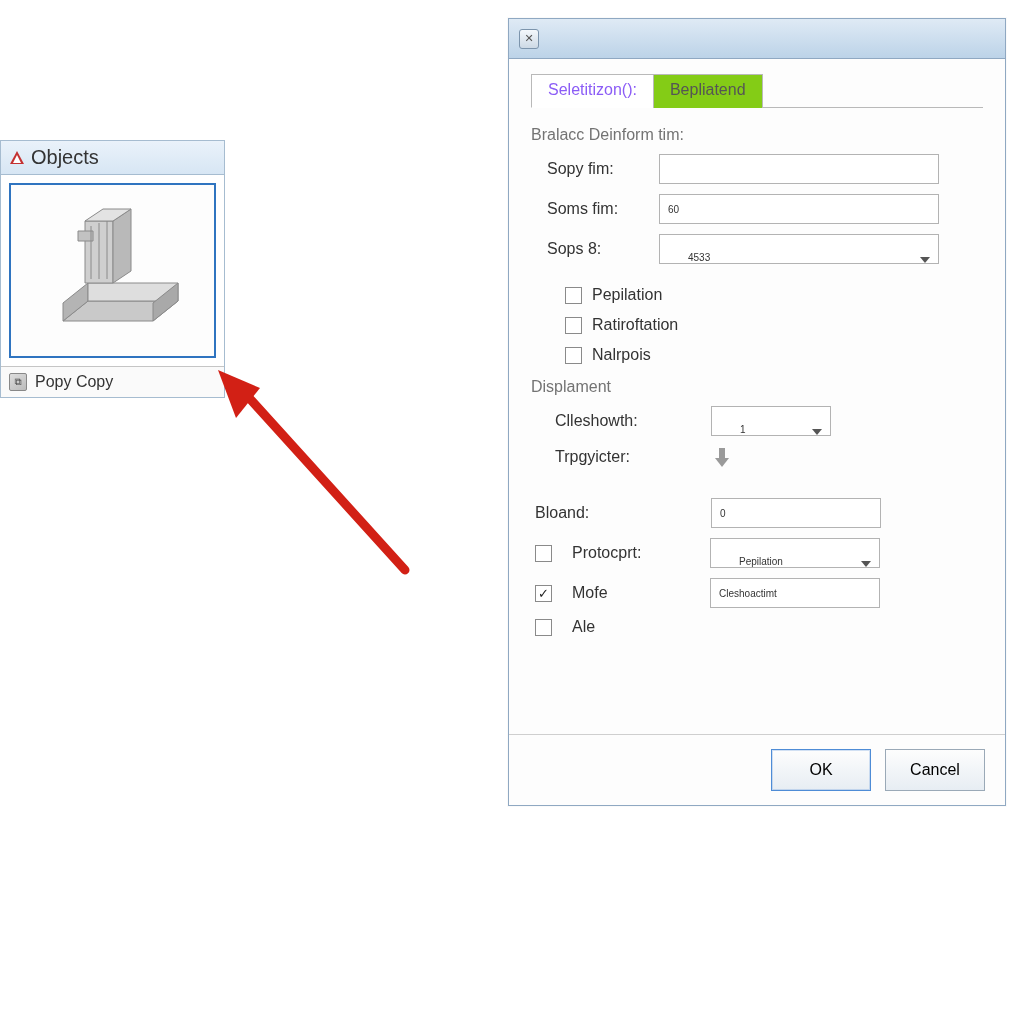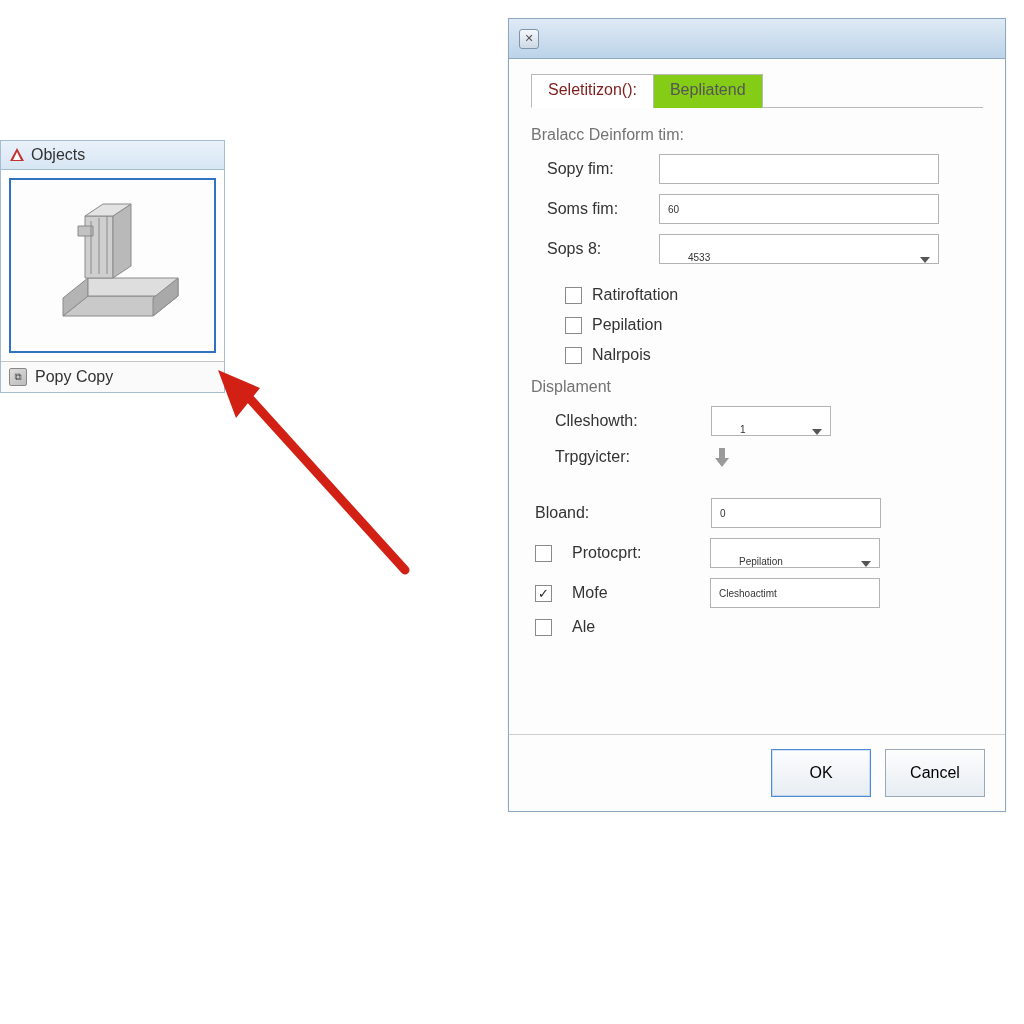--- a/index.html
+++ b/index.html
@@ -23,21 +23,21 @@
     width: 225px;
     border: 1px solid #a6bcd0;
   }
   .objects-header {
     background: linear-gradient(#eaf2fa, #d7e6f4);
     border-bottom: 1px solid #a6bcd0;
     padding: 5px 8px;
     display: flex;
     align-items: center;
     gap: 6px;
-    font-size: 16px;
+    font-size: 20px;
   }
   .objects-header .logo {
     width: 16px; height: 16px;
     display: inline-flex; align-items:center; justify-content:center;
   }
   .preview-pane {
     padding: 8px;
     background: #fff;
   }
   .preview-box {
@@ -121,21 +121,21 @@
     margin-right:-1px;
     position:relative;
     top:1px;
     color:#555;
     cursor:default;
     font-size:16px;
   }
   .tab.active {
     background:#fff;
     border-bottom:1px solid #fff;
-    color:#7f1d1d;
+    color:#8b5cf6;
   }
   .section-label {
     margin: 12px 0 10px 0;
     font-size:16px;
     color:#737373;
   }
   .form-row {
     display:flex;
     align-items:center;
     margin: 2px 0 10px 0;
@@ -191,21 +191,21 @@
   }
   .button-row {
     border-top:1px solid #cfcfcf;
     padding: 14px 20px;
     display:flex;
     justify-content:flex-end;
     gap:14px;
   }
   .btn {
     min-width: 100px;
-    height: 48px;
+    height: 42px;
     border:1px solid #9aa9b7;
     background:linear-gradient(#fdfdfd,#e7edf3);
     font-family:inherit;
     font-size:16px;
     cursor:default;
   }
   .btn.primary {
     border-color:#4e8cd6;
     box-shadow: inset 0 0 0 1px rgba(78,140,214,0.25);
   }
@@ -288,25 +288,25 @@
       <div class="select">
         <span>4533</span>
         <span class="chev"></span>
       </div>
     </div>
 
     <div class="hr-gap"></div>
 
     <div class="check-row">
       <span class="chk"></span>
-      <span>Ratiroftation</span>
+      <span>Pepilation</span>
     </div>
     <div class="check-row">
       <span class="chk"></span>
-      <span>Pepilation</span>
+      <span>Ratiroftation</span>
     </div>
     <div class="check-row">
       <span class="chk"></span>
       <span>Nalrpois</span>
     </div>
 
     <div class="section-label" style="margin-top:14px">Displament</div>
 
     <div class="form-row">
       <div class="lbl wide" style="padding-left:24px">Clleshowth:</div>

